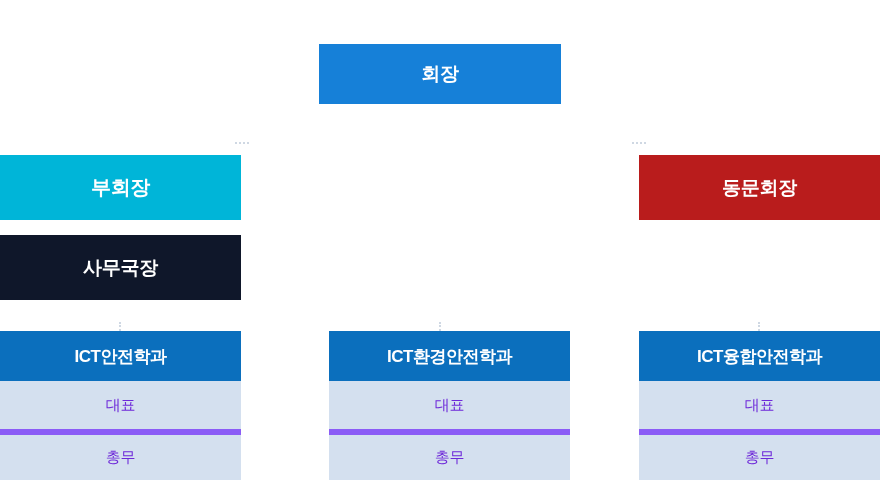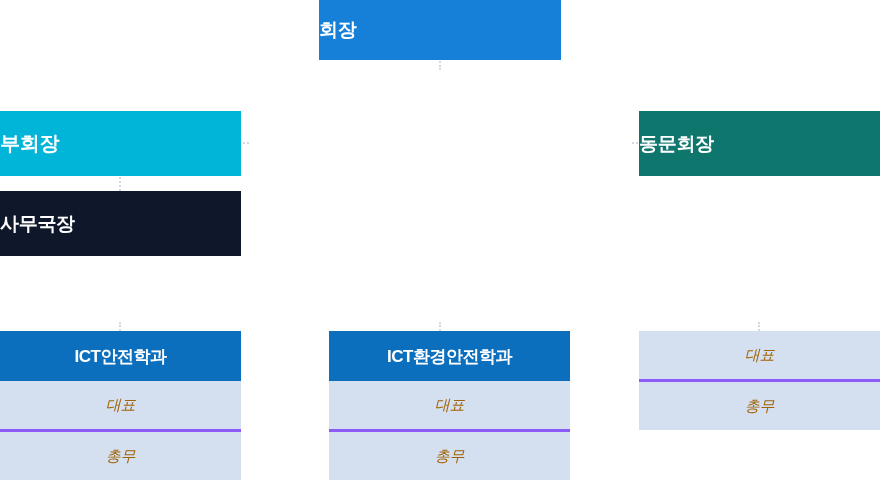--- a/index.html
+++ b/index.html
@@ -19,26 +19,27 @@
     background: #ffffff;
     overflow: hidden;
   }
 
   
   .node {
     position: absolute;
     box-sizing: border-box;
     display: flex;
     align-items: center;
-    justify-content: flex-start;
+    justify-content: center;
     text-align: center;
     color: #ffffff;
     font-weight: bold;
     letter-spacing: -0.3px;
     white-space: nowrap;
+    margin-top: 44px;
   }
 
   
   .node-president {
     left: 319px;
     top: 0px;
     width: 242px;
     height: 60px;
     background: #1680d8;
     font-size: 19px;
@@ -63,21 +64,21 @@
     background: #0f172a;
     font-size: 19px;
   }
 
   
   .node-alumni-president {
     left: 639px;
     top: 111px;
     width: 241px;
     height: 65px;
-    background: #0f766e;
+    background: #b91c1c;
     font-size: 19px;
   }
 
   
   .dept {
     position: absolute;
     top: 331px;
     width: 241px;
     height: 149px;
     box-sizing: border-box;
@@ -100,33 +101,32 @@
     text-align: center;
     letter-spacing: -0.5px;
     white-space: nowrap;
   }
 
   .dept-row {
     box-sizing: border-box;
     width: 100%;
     height: 48px;
     background: #d4e0ef;
-    color: #a16207;
+    color: #6d28d9;
     font-size: 15px;
     font-weight: normal;
     display: flex;
     align-items: center;
     justify-content: center;
     text-align: center;
     letter-spacing: -0.3px;
     white-space: nowrap;
-    font-style: italic;
   }
   .dept-row + .dept-row {
-    border-top: 3px solid #8b5cf6;
+    border-top: 6px solid #8b5cf6;
     height: 51px;
   }
 
   
   .connector {
     position: absolute;
     background: transparent;
   }
   .connector-v {
     width: 2px;
@@ -178,17 +178,18 @@
     <div class="dept-row">총무</div>
   </div>
 
   <div class="dept dept-col-1">
     <div class="dept-header">ICT환경안전학과</div>
     <div class="dept-row">대표</div>
     <div class="dept-row">총무</div>
   </div>
 
   <div class="dept dept-col-2">
+    <div class="dept-header">ICT융합안전학과</div>
     <div class="dept-row">대표</div>
     <div class="dept-row">총무</div>
   </div>
 
 </div>
 
 </body></html>

